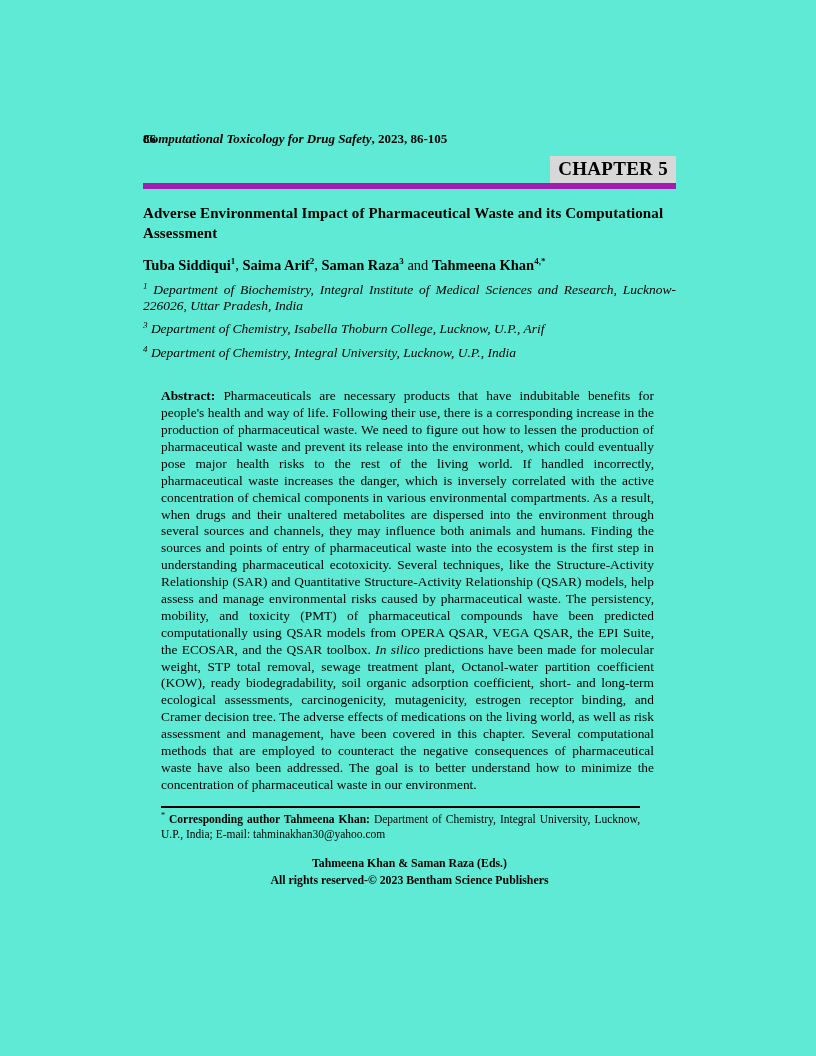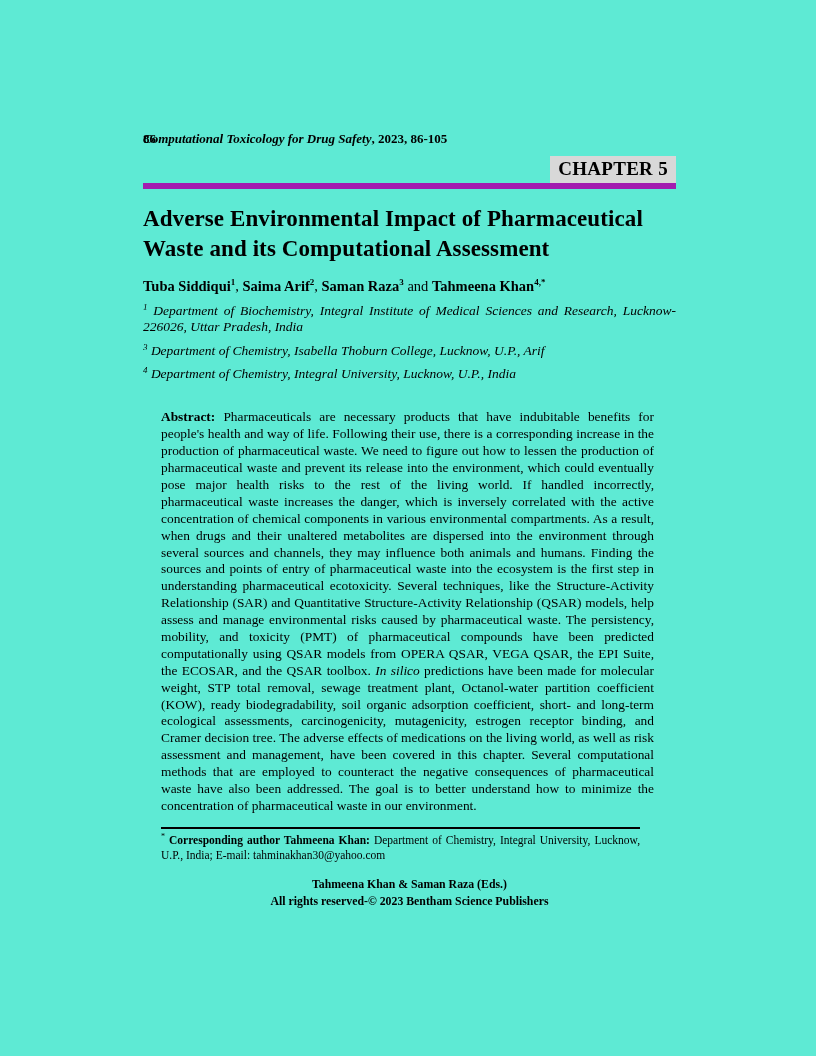--- a/index.html
+++ b/index.html
@@ -30,21 +30,21 @@
   .chapter-badge {
     display: inline-block;
     font-size: 19px;
     font-weight: bold;
     padding: 2px 8px 3px 8px;
     letter-spacing: 0.3px;
   }
 
   
   .title {
-    font-size: 23px;
+    font-size: 15px;
     font-weight: bold;
     line-height: 1.32;
     margin: 15px 0 0 0;
     letter-spacing: 0.1px;
   }
 
   
   .authors { font-size: 14.5px; margin: 13px 0 0 0; font-weight: normal; }
   .author-name { font-weight: bold; }
   .authors sup { font-size: 9px; font-weight: bold; line-height: 0; }

